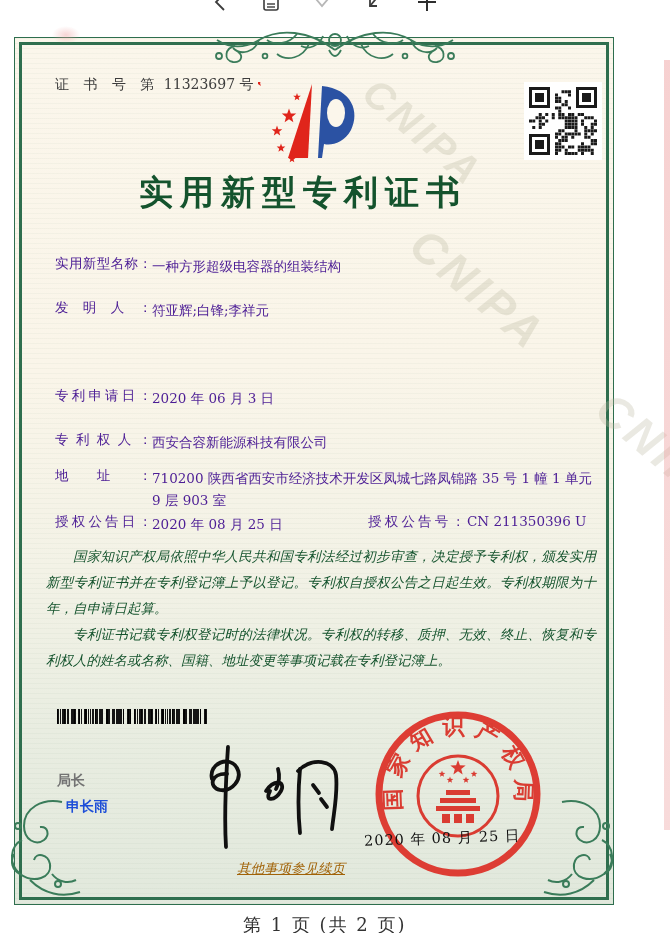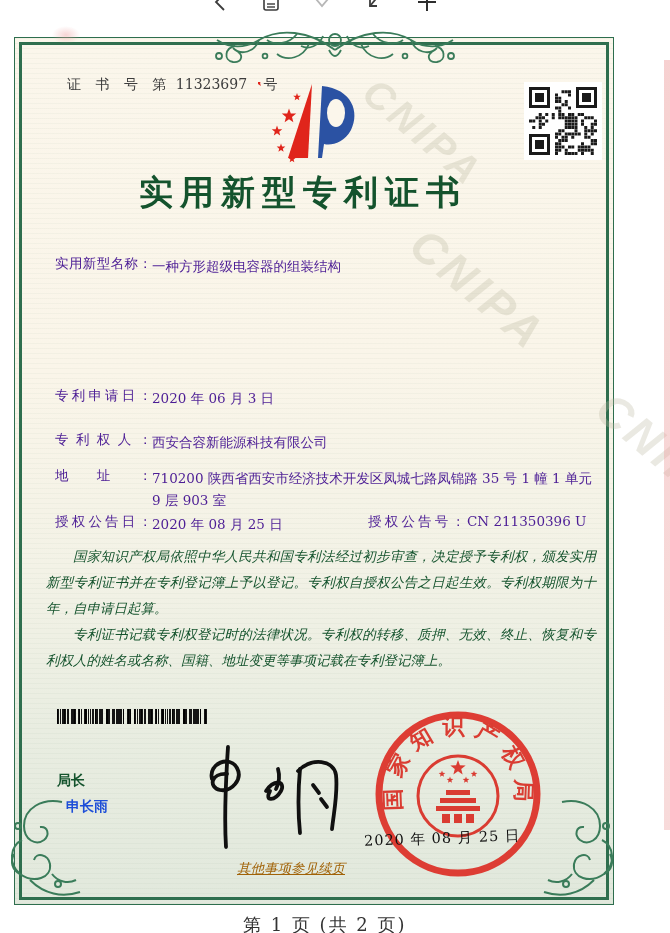--- a/index.html
+++ b/index.html
@@ -14,37 +14,37 @@
   #cert::before{content:"";position:absolute;inset:4px;border:3px solid #2e6e4e;}
   #cert::after{content:"";position:absolute;inset:0;pointer-events:none;
         background:repeating-linear-gradient(0deg,rgba(100,140,110,0.05) 0 1px,transparent 1px 5px);}
   
   .wm{position:absolute;z-index:1;font-family:"Liberation Sans",sans-serif;font-style:italic;
       font-weight:bold;color:rgba(185,183,160,0.30);transform:rotate(40deg);letter-spacing:4px;
       pointer-events:none;}
   
   .abs{position:absolute;z-index:2;}
   #certno{left:55px;top:76px;font-size:14px;color:#3c3c3c;}
-  #certno .sp{letter-spacing:5px;margin-left:12px;}
+  #certno .sp{letter-spacing:5px;}
   #title{left:8px;top:170px;width:590px;text-align:center;font-size:34px;font-weight:bold;
          letter-spacing:7px;color:#14532d;}
   .row{position:absolute;left:55px;width:545px;font-size:13.5px;z-index:2;color:#4c1d95;}
   .flabel{display:inline-block;width:97px;text-align:justify;text-align-last:justify;}
   .fvalue{position:absolute;left:97px;top:0;width:446px;line-height:22px;}
   .flabel2{position:absolute;left:313px;top:0;width:97px;text-align:justify;text-align-last:justify;}
   .fvalue2{position:absolute;left:412px;top:0;white-space:nowrap;}
   #bodytext{left:46px;top:543px;width:550px;font-size:13.5px;line-height:26px;
             text-align:justify;font-style:italic;color:#14532d;}
   #bodytext p{margin:0;text-indent:2em;}
   #barcode{left:57px;top:709px;width:150px;height:15px;
      background:
        repeating-linear-gradient(90deg,#151515 0 2px,transparent 2px 3px,#151515 3px 4px,transparent 4px 7px),
        repeating-linear-gradient(90deg,#151515 0 1px,transparent 1px 5px,#151515 5px 8px,transparent 8px 11px);
      background-blend-mode:multiply;}
-  #drtitle{left:57px;top:772px;font-family:"Liberation Sans",sans-serif;font-weight:bold;font-size:14px;color:#14532d;}
+  #drtitle{left:57px;top:772px;font-family:"Liberation Sans",sans-serif;font-weight:bold;font-size:14px;color:#737373;}
   #drname{left:66px;top:798px;font-family:"Liberation Sans",sans-serif;font-weight:bold;font-size:14px;color:#1d4ed8;}
   #footer-page{left:243px;top:868px;font-size:18px;letter-spacing:2px;color:#333;margin-top:45px;}
   #continuation{left:237px;top:860px;font-size:13.5px;font-style:italic;color:#a16207;text-decoration:underline;}
   #sealdate{left:364px;top:829px;font-size:14.5px;letter-spacing:1px;color:#101010;transform:rotate(-2deg);}
   .smudge{position:absolute;z-index:3;pointer-events:none;}
 </style>
 </head>
 <body>
 
 <div id="page">
@@ -283,20 +283,24 @@
         <rect x="66.75" y="70" width="3" height="3"></rect>
       </g>
   </svg>
 
   <div class="abs" id="title">实用新型专利证书</div>
 
   <div class="row" style="top:255px">
     <span class="flabel">实用新型名称：</span>
     <span class="fvalue">一种方形超级电容器的组装结构</span>
   </div>
+  <div class="row" style="top:299px">
+    <span class="flabel">发明人：</span>
+    <span class="fvalue">符亚辉;白锋;李祥元</span>
+  </div>
   <div class="row" style="top:387px">
     <span class="flabel">专利申请日：</span>
     <span class="fvalue">2020 年 06 月 3 日</span>
   </div>
   <div class="row" style="top:431px">
     <span class="flabel">专利权人：</span>
     <span class="fvalue">西安合容新能源科技有限公司</span>
   </div>
   <div class="row" style="top:467px">
     <span class="flabel">地址：</span>

